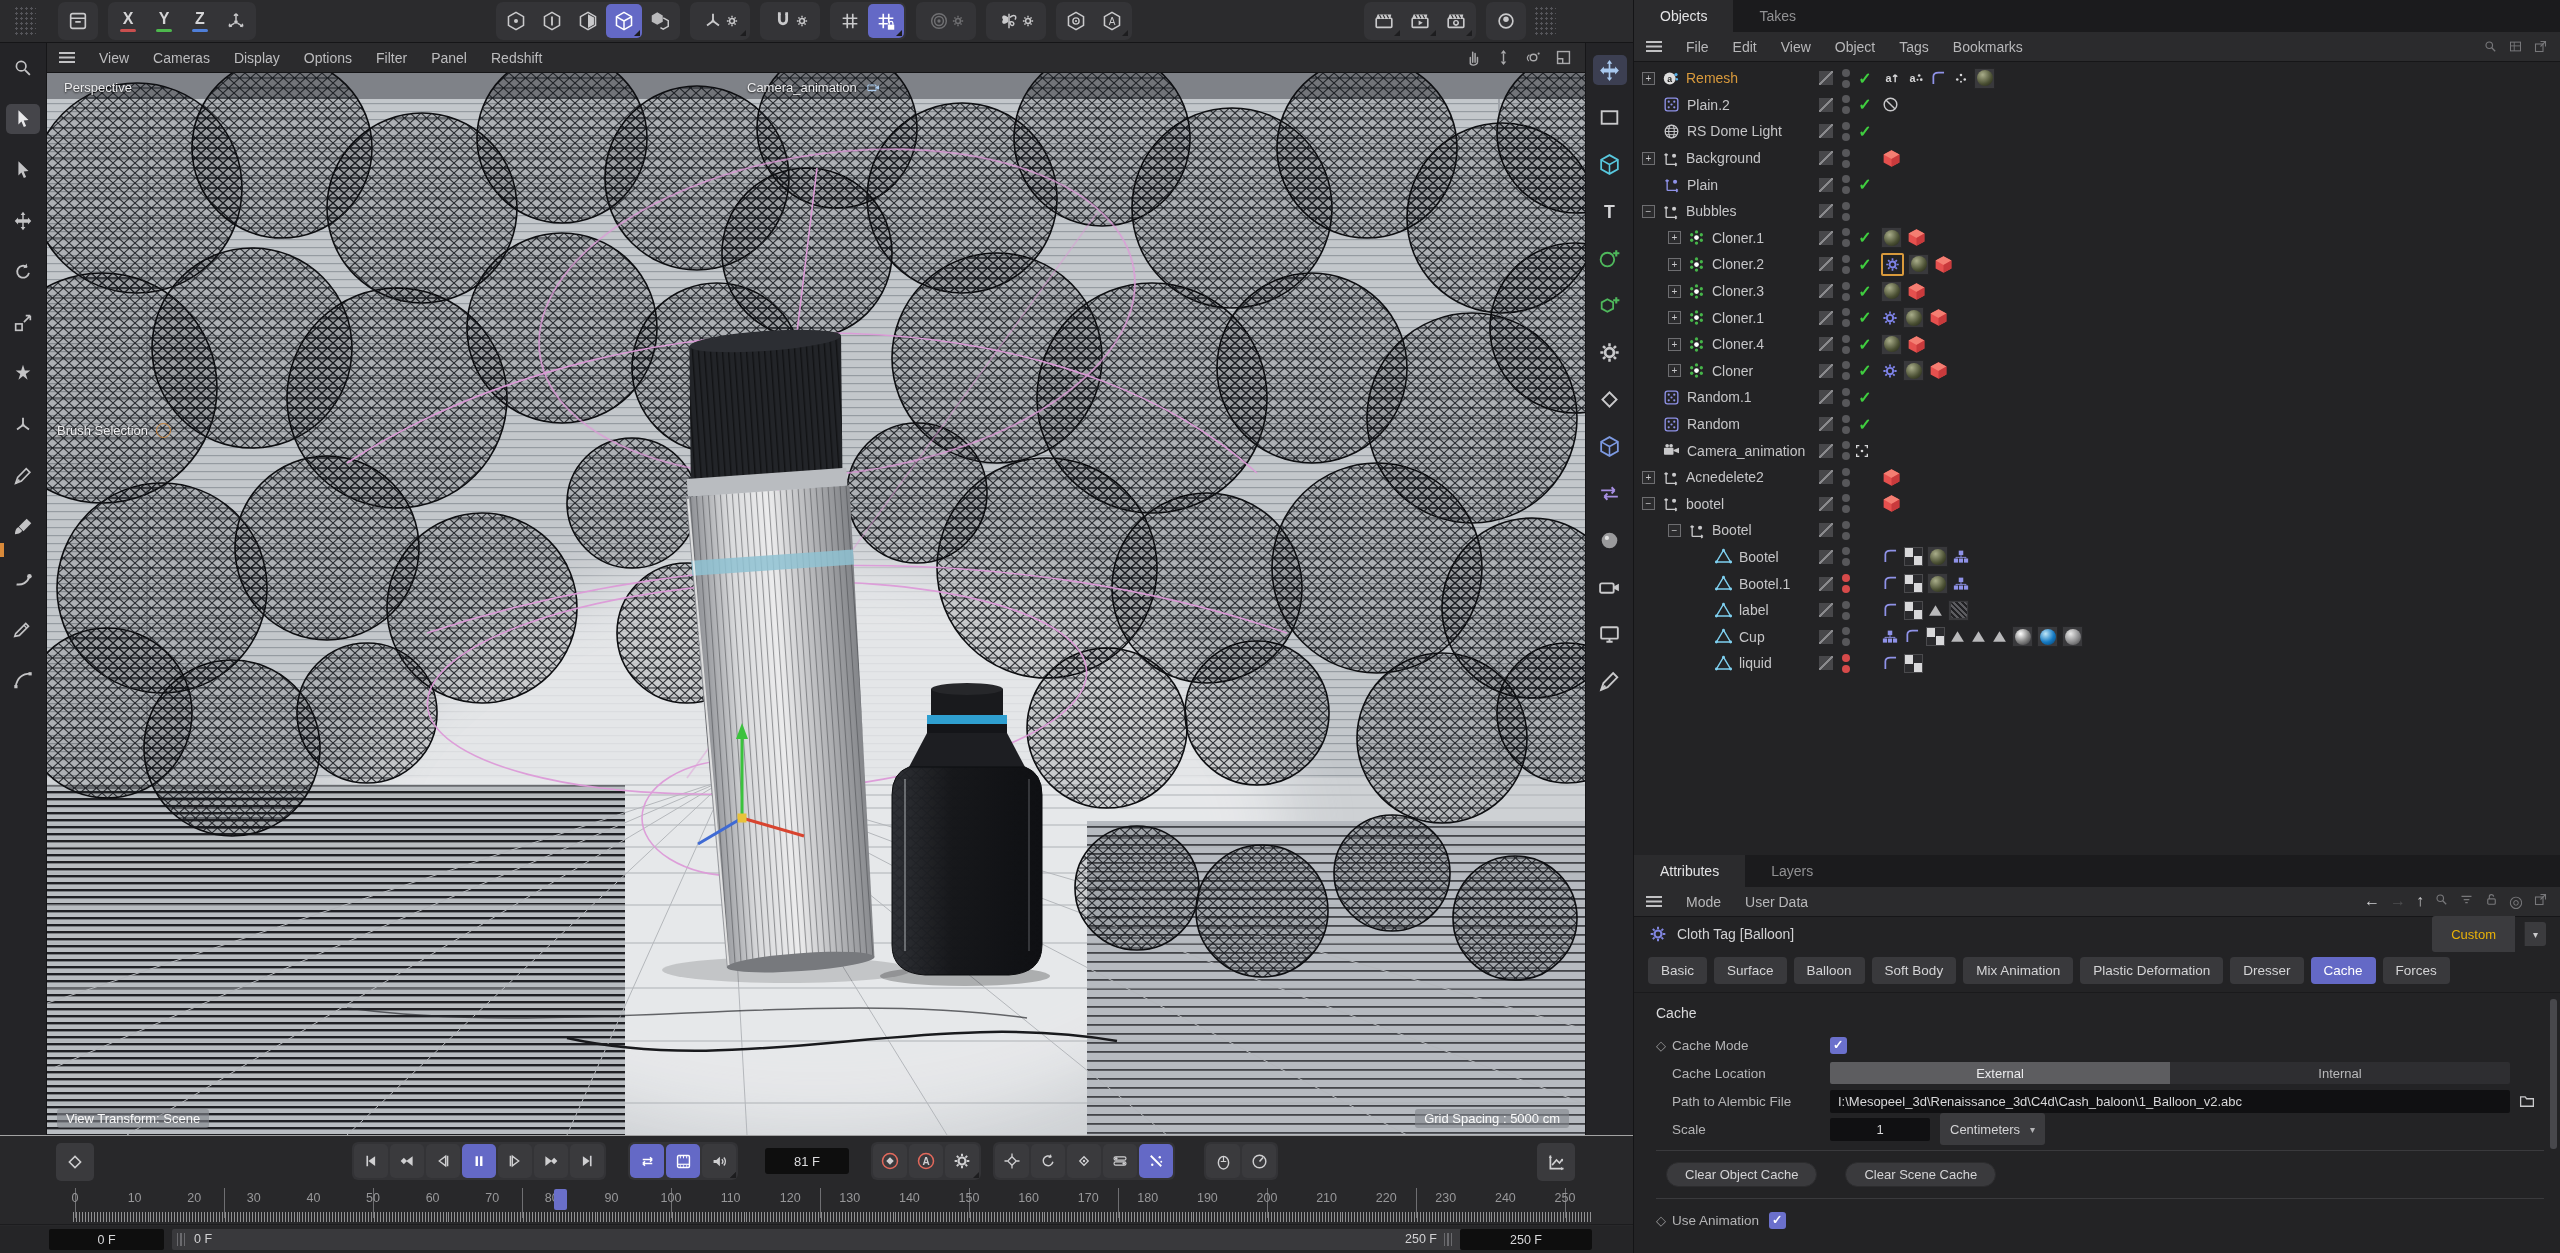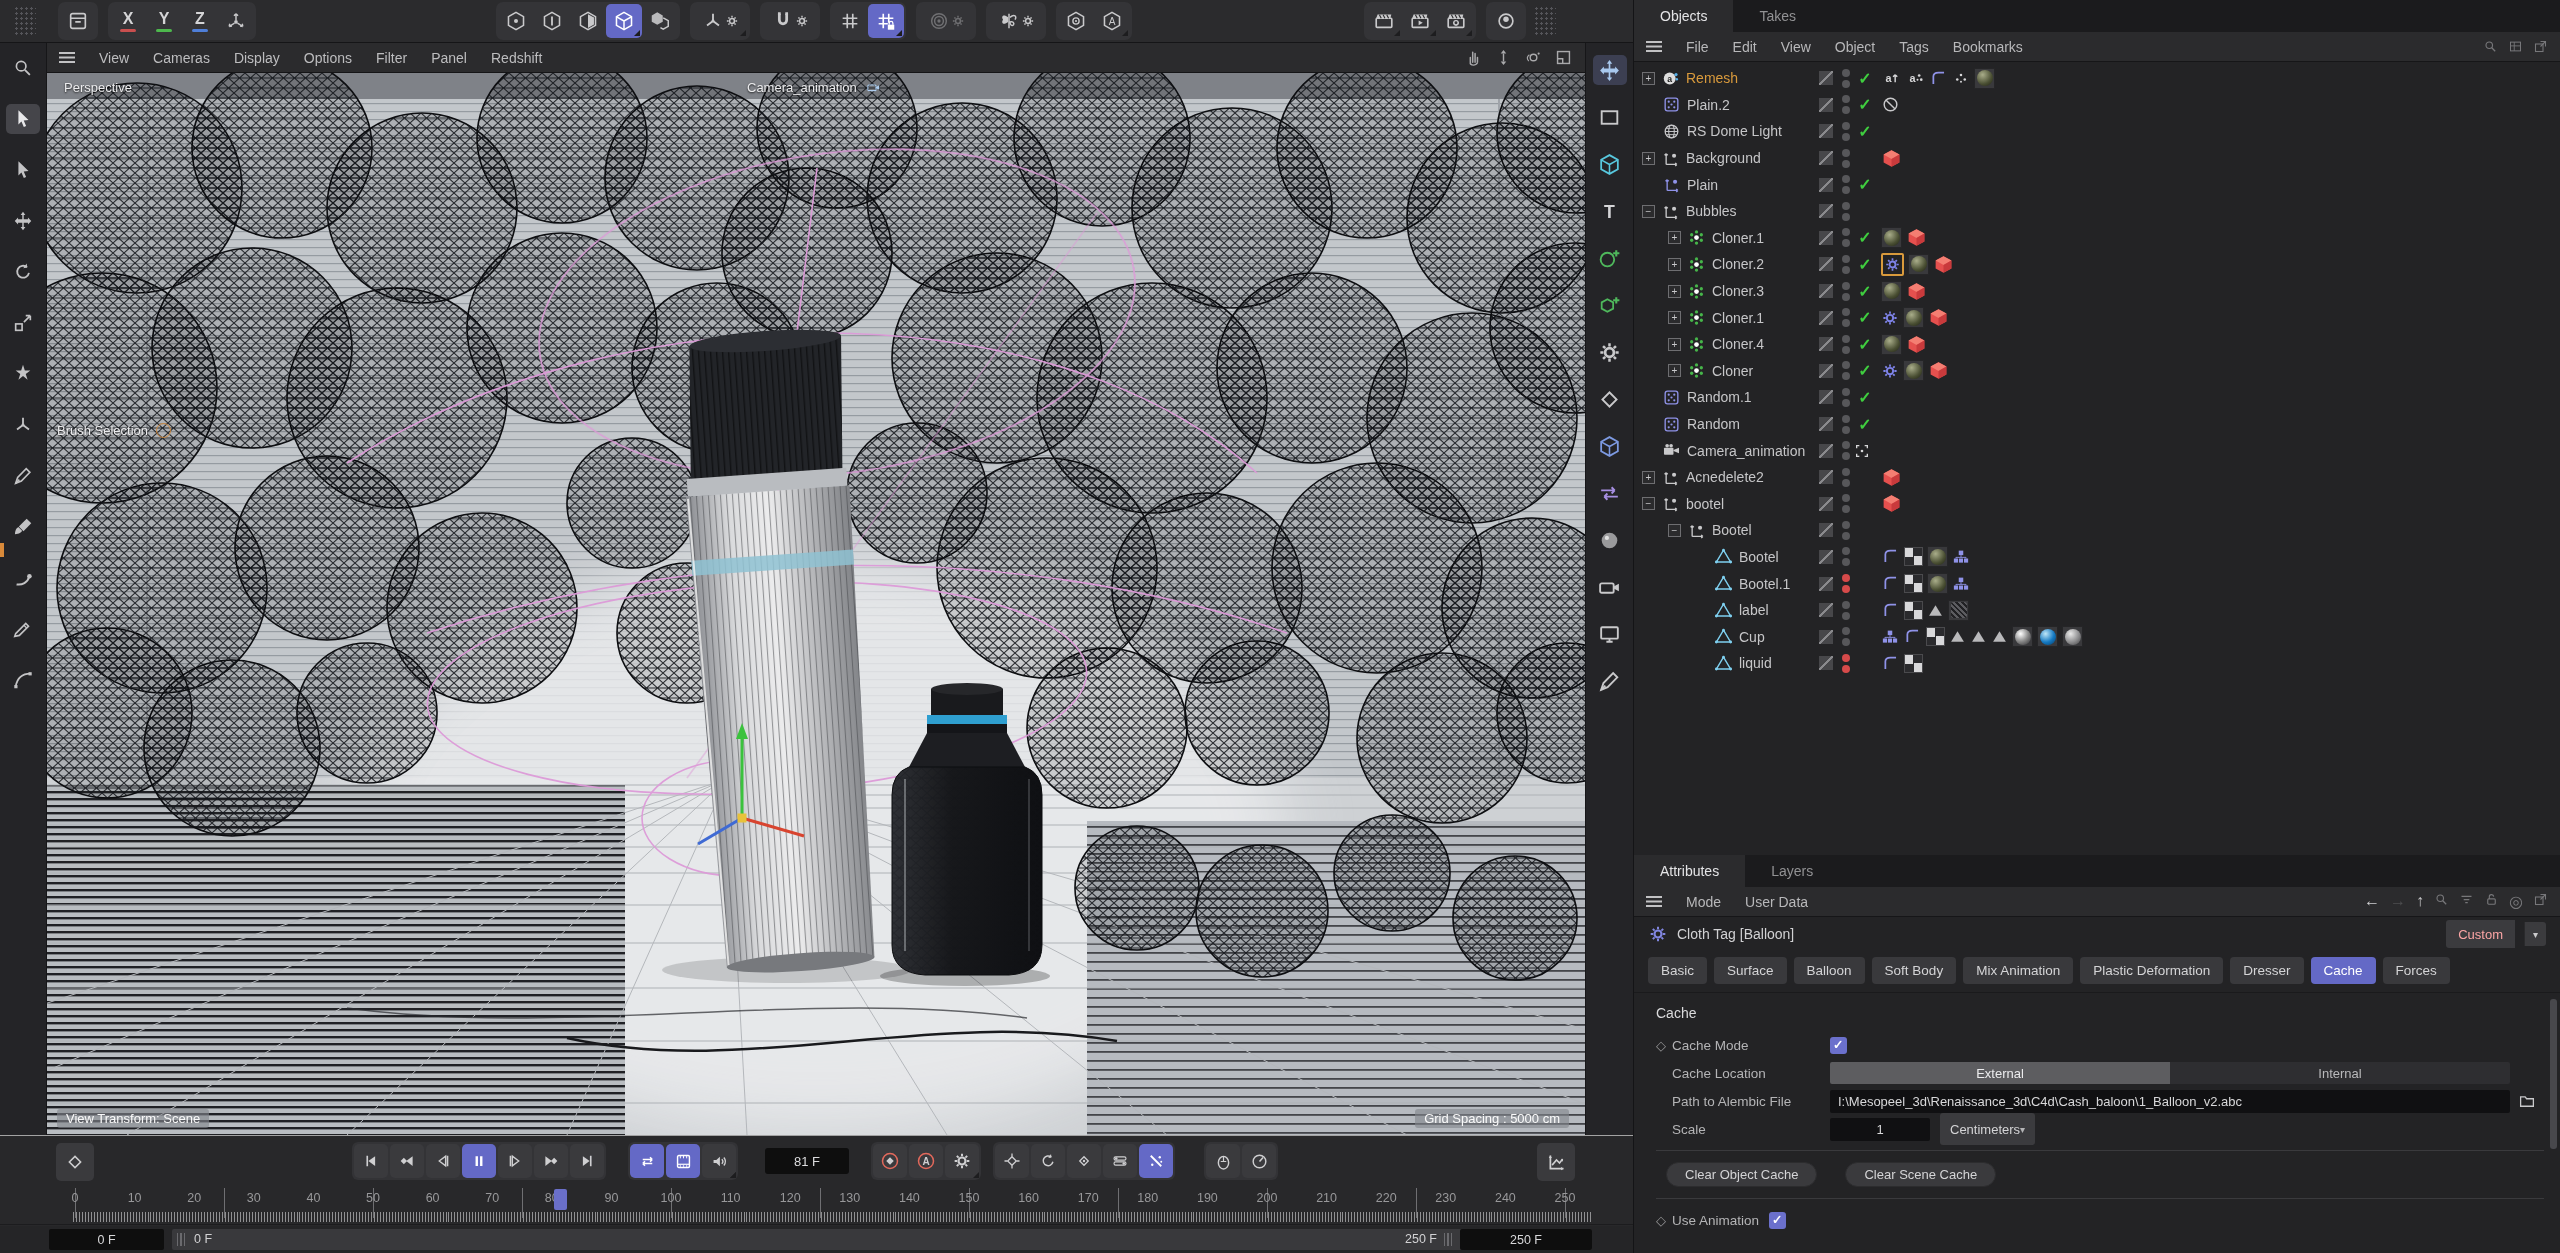--- a/index.html
+++ b/index.html
@@ -104,22 +104,22 @@
   .sph.olive{background:radial-gradient(circle at 35% 30%,#a9ad8a,#4a4f33 60%,#1d2012);}
   .sph.chrome{background:radial-gradient(circle at 35% 30%,#fff,#8a8a8a 50%,#26262a);}
   .sph.blue{background:radial-gradient(circle at 35% 30%,#bfe6f7,#1479c2 55%,#063a63);}
   .sph.grey{background:radial-gradient(circle at 35% 30%,#e9e9e9,#8d8d8f 55%,#3c3c3e);}
   .sph.fabric{border-radius:3px;background:repeating-linear-gradient(45deg,#5c5c60 0 2px,#212124 2px 4px);}
   .uv{width:19px;height:19px;border:1px solid #4a4a4d;flex:none;
     background:conic-gradient(#2a2a2d 0 25%,#d8d8da 0 50%,#2a2a2d 0 75%,#d8d8da 0);}
   .selbox{display:flex;padding:1px;border:2px solid #d99a3c;border-radius:2px;}
   
   .objheader{height:34px;display:flex;align-items:center;gap:9px;padding:0 14px;font-size:14px;color:#d2d2d4;}
-  .presetbtn{margin-left:auto;height:28px;background:#3b3b3e;border-radius:3px 0 0 3px;padding:0 12px;
-    display:flex;align-items:center;font-size:13px;color:#fca5a5;}
+  .presetbtn{margin-left:auto;height:36px;background:#3b3b3e;border-radius:3px 0 0 3px;padding:0 19px;
+    display:flex;align-items:center;font-size:13px;color:#eab308;}
   .presetarr{height:24px;width:22px;background:#3b3b3e;border-left:1px solid #2a2a2c;border-radius:0 3px 3px 0;
     display:flex;align-items:center;justify-content:center;font-size:10px;color:#cacacc;}
   #amtabs{display:flex;gap:7px;padding:6px 14px 8px 14px;flex-wrap:wrap;}
   .stab{height:27px;background:#39393c;border-radius:4px;padding:0 13px;display:flex;align-items:center;
     font-size:13.5px;color:#d4d4d6;}
   .stab.active{background:#6469c6;color:#fff;}
   #amcontent{border-top:1px solid #1a1a1c;padding:10px 0 0 16px;position:relative;height:259px;}
   .sechead{font-size:14px;color:#dadadc;margin:2px 0 10px 6px;}
   .arow{display:flex;align-items:center;height:28px;font-size:13.5px;color:#b4b4b6;}
   .arow .dmd{width:22px;color:#9a9a9c;font-size:13px;text-align:center;}
@@ -128,21 +128,21 @@
   .cb{width:17px;height:17px;border-radius:3px;background:#6b70cc;position:relative;flex:none;}
   .cb::after{content:"✓";position:absolute;left:3px;top:0px;color:#fff;font-size:12.5px;font-weight:bold;}
   .seg{display:flex;width:680px;height:22px;border-radius:2px;overflow:hidden;font-size:13px;}
   .seg .on{flex:1;background:#5d5d60;color:#ececee;display:flex;align-items:center;justify-content:center;}
   .seg .off{flex:1;background:#2e2e31;color:#b9b9bb;display:flex;align-items:center;justify-content:center;}
   .pathbox{width:680px;height:23px;background:#101012;border-radius:2px;display:flex;align-items:center;
     padding:0 8px;font-size:13px;color:#d8d8da;white-space:nowrap;overflow:hidden;}
   .numbox{width:100px;height:23px;background:#101012;border-radius:2px;display:flex;align-items:center;
     justify-content:center;font-size:13px;color:#d8d8da;}
   .ddown{height:32px;background:#3b3b3e;border-radius:3px;margin-left:10px;padding:0 10px;display:flex;
-    align-items:center;font-size:13px;color:#d4d4d6;}
+    align-items:center;gap:10px;font-size:13px;color:#d4d4d6;}
   .ddown .arr{font-size:10px;color:#b4b4b6;}
   .hdiv{height:1px;background:#3a3a3d;margin:7px 16px 7px 6px;}
   .pillrow{display:flex;gap:44px;height:33px;align-items:center;padding-left:24px;}
   .pill{height:25px;border-radius:13px;background:#3a3a3d;border:1px solid #2c2c2e;padding:0 18px;
     display:flex;align-items:center;font-size:13px;color:#d4d4d6;}
   #amscroll{position:absolute;right:3px;top:6px;width:7px;height:150px;background:#48484c;border-radius:3px;}
   .folderbtn{margin-left:8px;color:#c9c9cb;display:flex;}
 </style>
 </head>
 <body>

